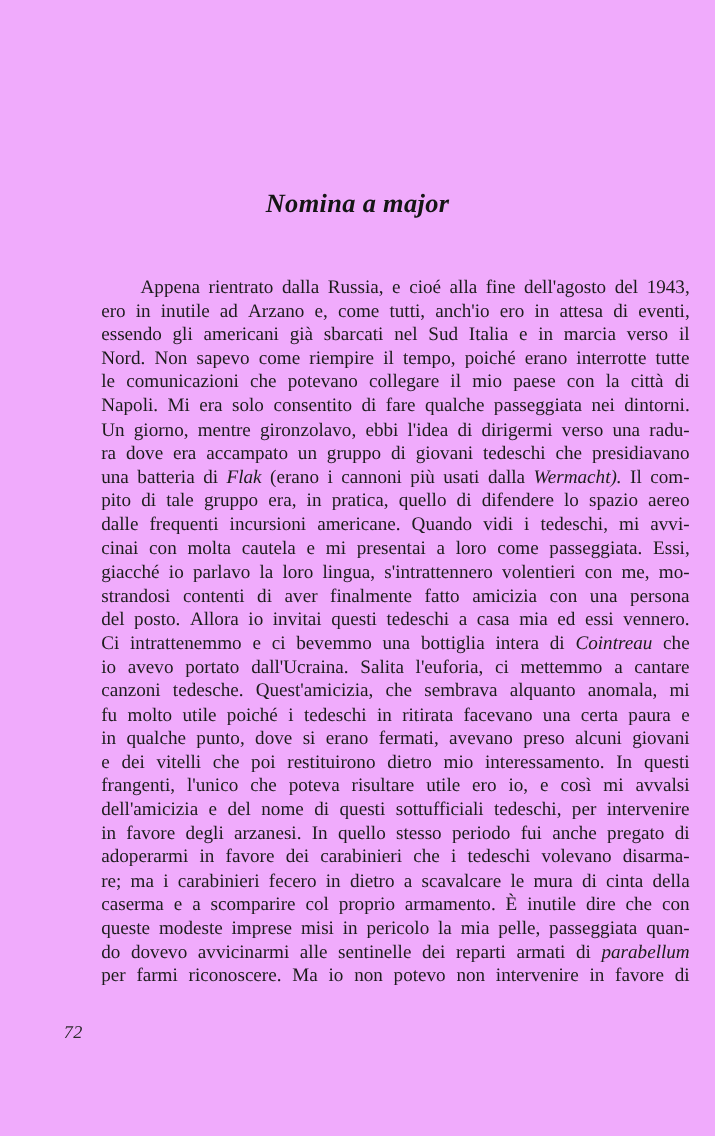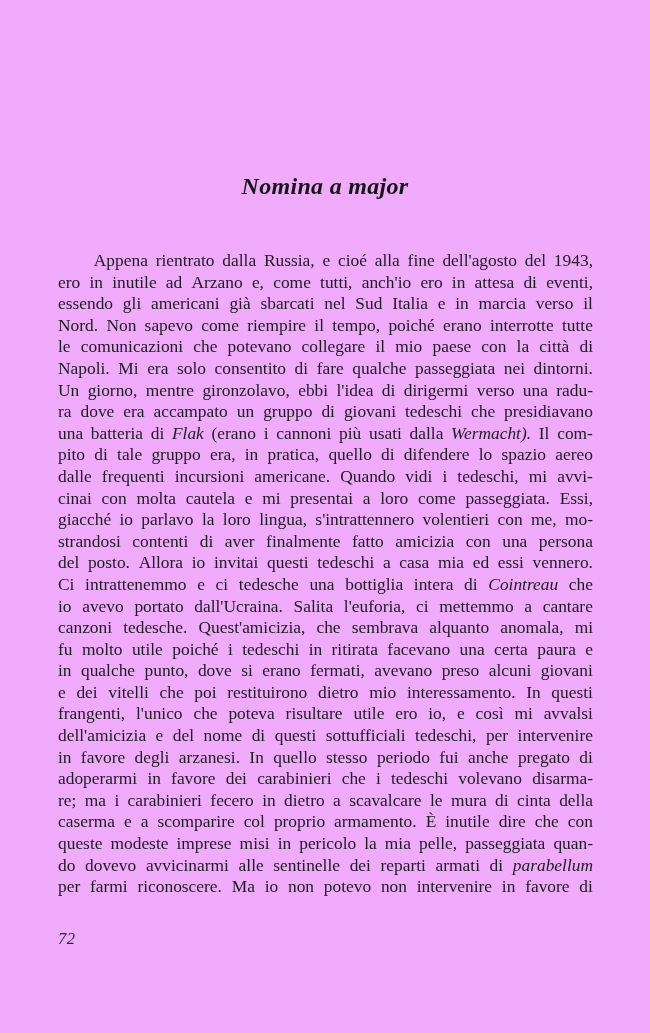--- a/index.html
+++ b/index.html
@@ -56,20 +56,21 @@
     color: #1c1c1c;
     white-space: nowrap;
     position: relative;
   }
 
   
   .text-line.justify {
     display: flex;
     justify-content: space-between;
     width: 535px;
+    margin-left: 34px;
   }
   .text-line.justify > span {
     white-space: pre;
   }
 
   .indent {
     display: inline-block;
     width: 28px;
   }
 
@@ -302,21 +303,21 @@
         <span>mia</span>
         <span>ed</span>
         <span>essi</span>
         <span>vennero.</span>
       </div>
       <div class="text-line justify">
         <span>Ci</span>
         <span>intrattenemmo</span>
         <span>e</span>
         <span>ci</span>
-        <span>tedesche</span>
+        <span>bevemmo</span>
         <span>una</span>
         <span>bottiglia</span>
         <span>intera</span>
         <span>di</span>
         <span class="ital">Cointreau</span>
         <span>che</span>
       </div>
       <div class="text-line justify">
         <span>io</span>
         <span>avevo</span>

